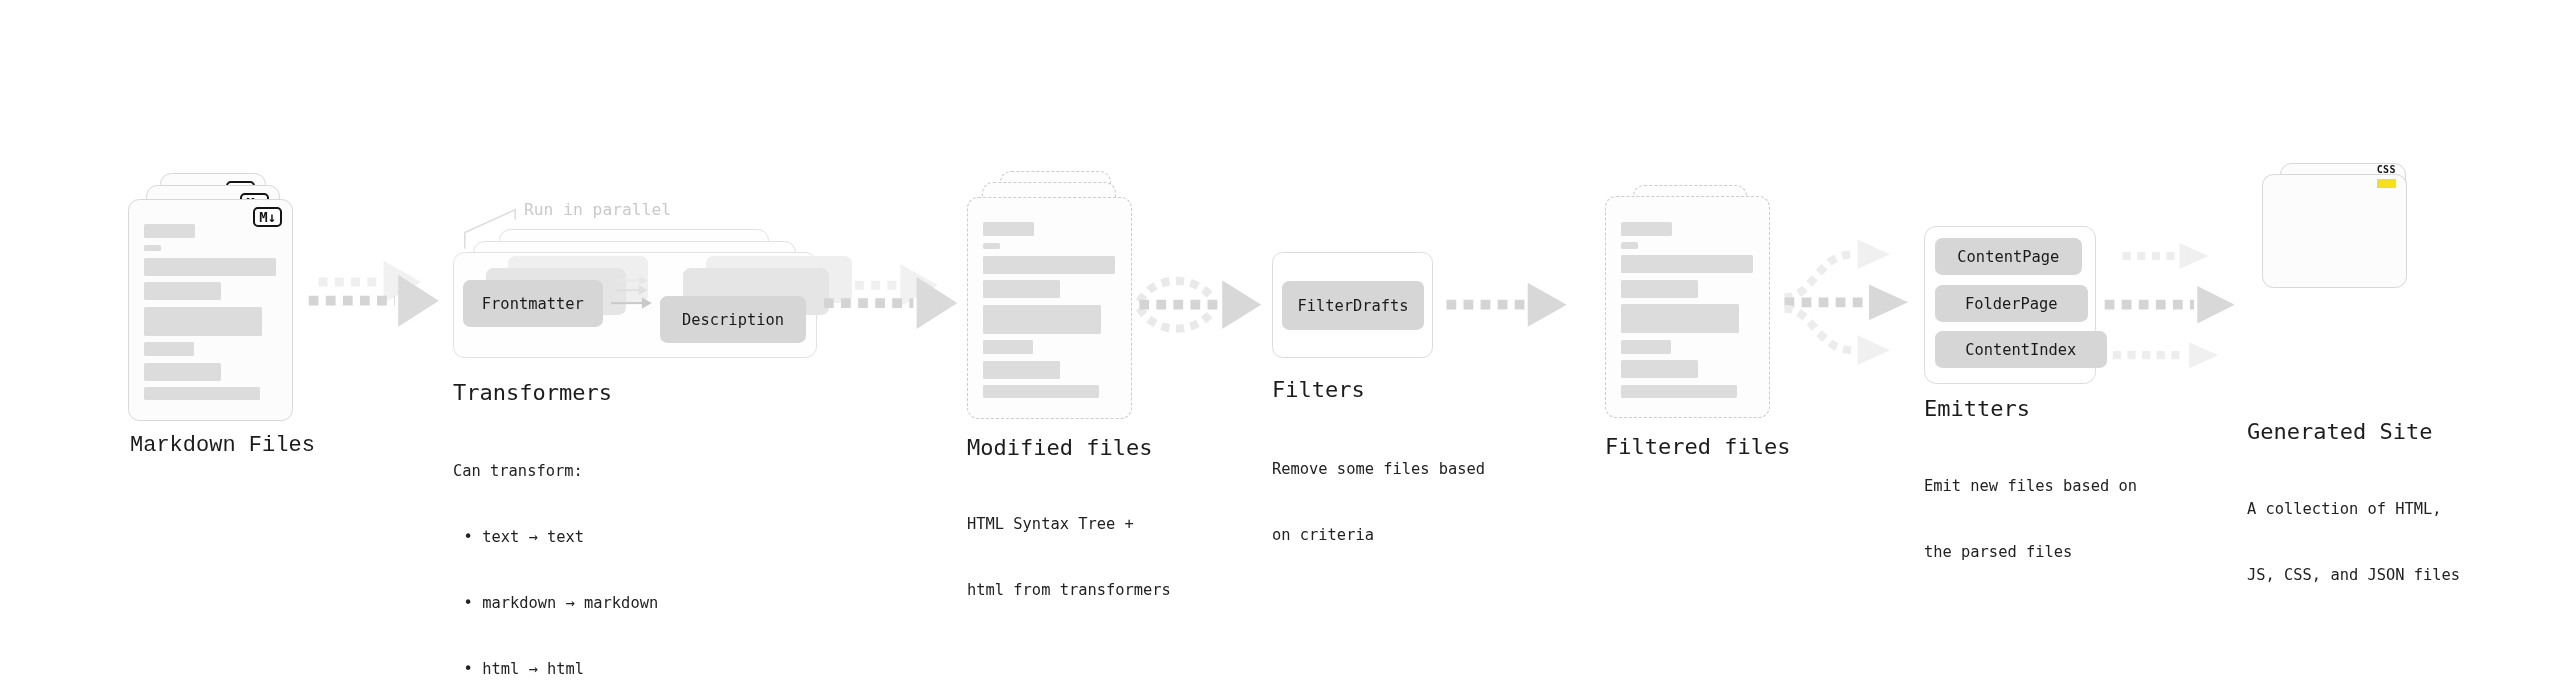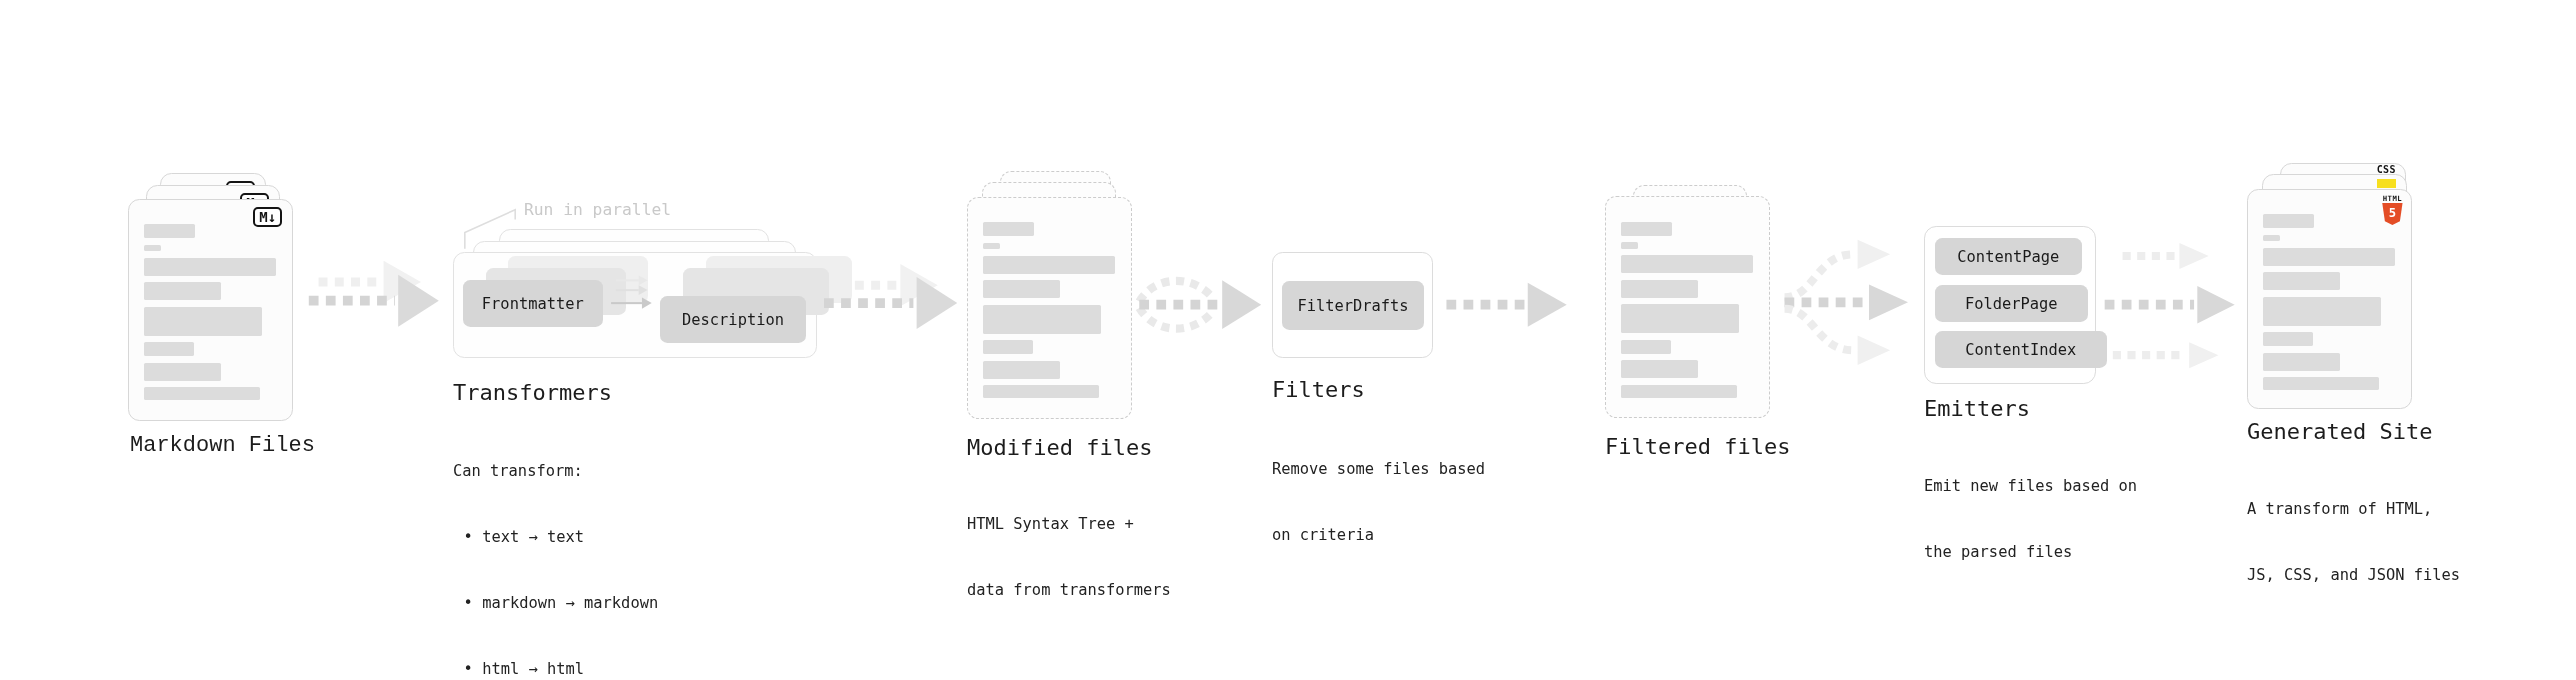--- a/index.html
+++ b/index.html
@@ -120,21 +120,21 @@
         <div class="bar" style="width: 118px; height: 29px;"></div>
         <div class="bar" style="width: 50px; height: 14px;"></div>
         <div class="bar" style="width: 77px; height: 18px;"></div>
         <div class="bar" style="width: 116px; height: 13px;"></div>
       </div>
   </div>
 </div>
 <div class="stage-title" style="left:967px;top:434px;">Modified files</div>
 <div class="stage-body" style="left:967px;top:469px;">
   <div>HTML Syntax Tree +</div>
-  <div>data from transformers</div>
+  <div>html from transformers</div>
 </div>
 
 <div class="proc-box" style="left:1272px;top:252px;width:161px;height:106px;">
   <div class="pill" style="left:9px;top:28px;width:142px;height:49px;">FilterDrafts</div>
 </div>
 <div class="stage-title" style="left:1272px;top:376px;">Filters</div>
 <div class="stage-body" style="left:1272px;top:414px;">
   <div>Remove some files based</div>
   <div>on criteria</div>
 </div>
@@ -170,40 +170,24 @@
 <div class="stack" style="left:2247px;top:163px;width:203px;height:252px;">
   <div class="file-card z1" style="left:32.5px;top:0;width:126px;height:89px;">
     <div class="css-badge">
       <div class="css-txt">CSS</div>
       <div class="css-bar"></div>
     </div>
   </div>
   <div class="file-card z2" style="left:14.6px;top:10.6px;width:145px;height:114px;">
     <div class="js-badge"></div>
   </div>
-  <div class="file-card z3" style="left:0;top:26px;width:165px;height:220px;">
-    <div class="html5-badge">
-      <div class="html-txt">HTML</div>
-      <div class="shield">5</div>
-    </div>
-    <div class="bars">
-        <div class="bar" style="width: 51px; height: 14px;"></div>
-        <div class="bar" style="width: 17px; height: 6.5px;"></div>
-        <div class="bar" style="width: 132px; height: 18px;"></div>
-        <div class="bar" style="width: 77px; height: 18px;"></div>
-        <div class="bar" style="width: 118px; height: 29px;"></div>
-        <div class="bar" style="width: 50px; height: 14px;"></div>
-        <div class="bar" style="width: 77px; height: 18px;"></div>
-        <div class="bar" style="width: 116px; height: 13px;"></div>
-      </div>
-  </div>
 </div>
 <div class="stage-title" style="left:2247px;top:418px;">Generated Site</div>
 <div class="stage-body" style="left:2247px;top:454px;">
-  <div>A transform of HTML,</div>
+  <div>A collection of HTML,</div>
   <div>JS, CSS, and JSON files</div>
 </div>
 
 <svg class="overlay" width="2576" height="681" viewBox="0 0 3170 838">
 
   <polyline points="634,270 634,258 572,286 572,306" fill="none" stroke="#dedede" stroke-width="2"></polyline>
 
   <path d="M392 347 H468" stroke="#efefef" stroke-width="11" stroke-dasharray="11 9" fill="none"></path>
   <polygon points="472,321 472,373 518,347" fill="#f1f1f1"></polygon>
   <path d="M380 370 H486" stroke="#d4d4d4" stroke-width="12" stroke-dasharray="12 9" fill="none"></path>

